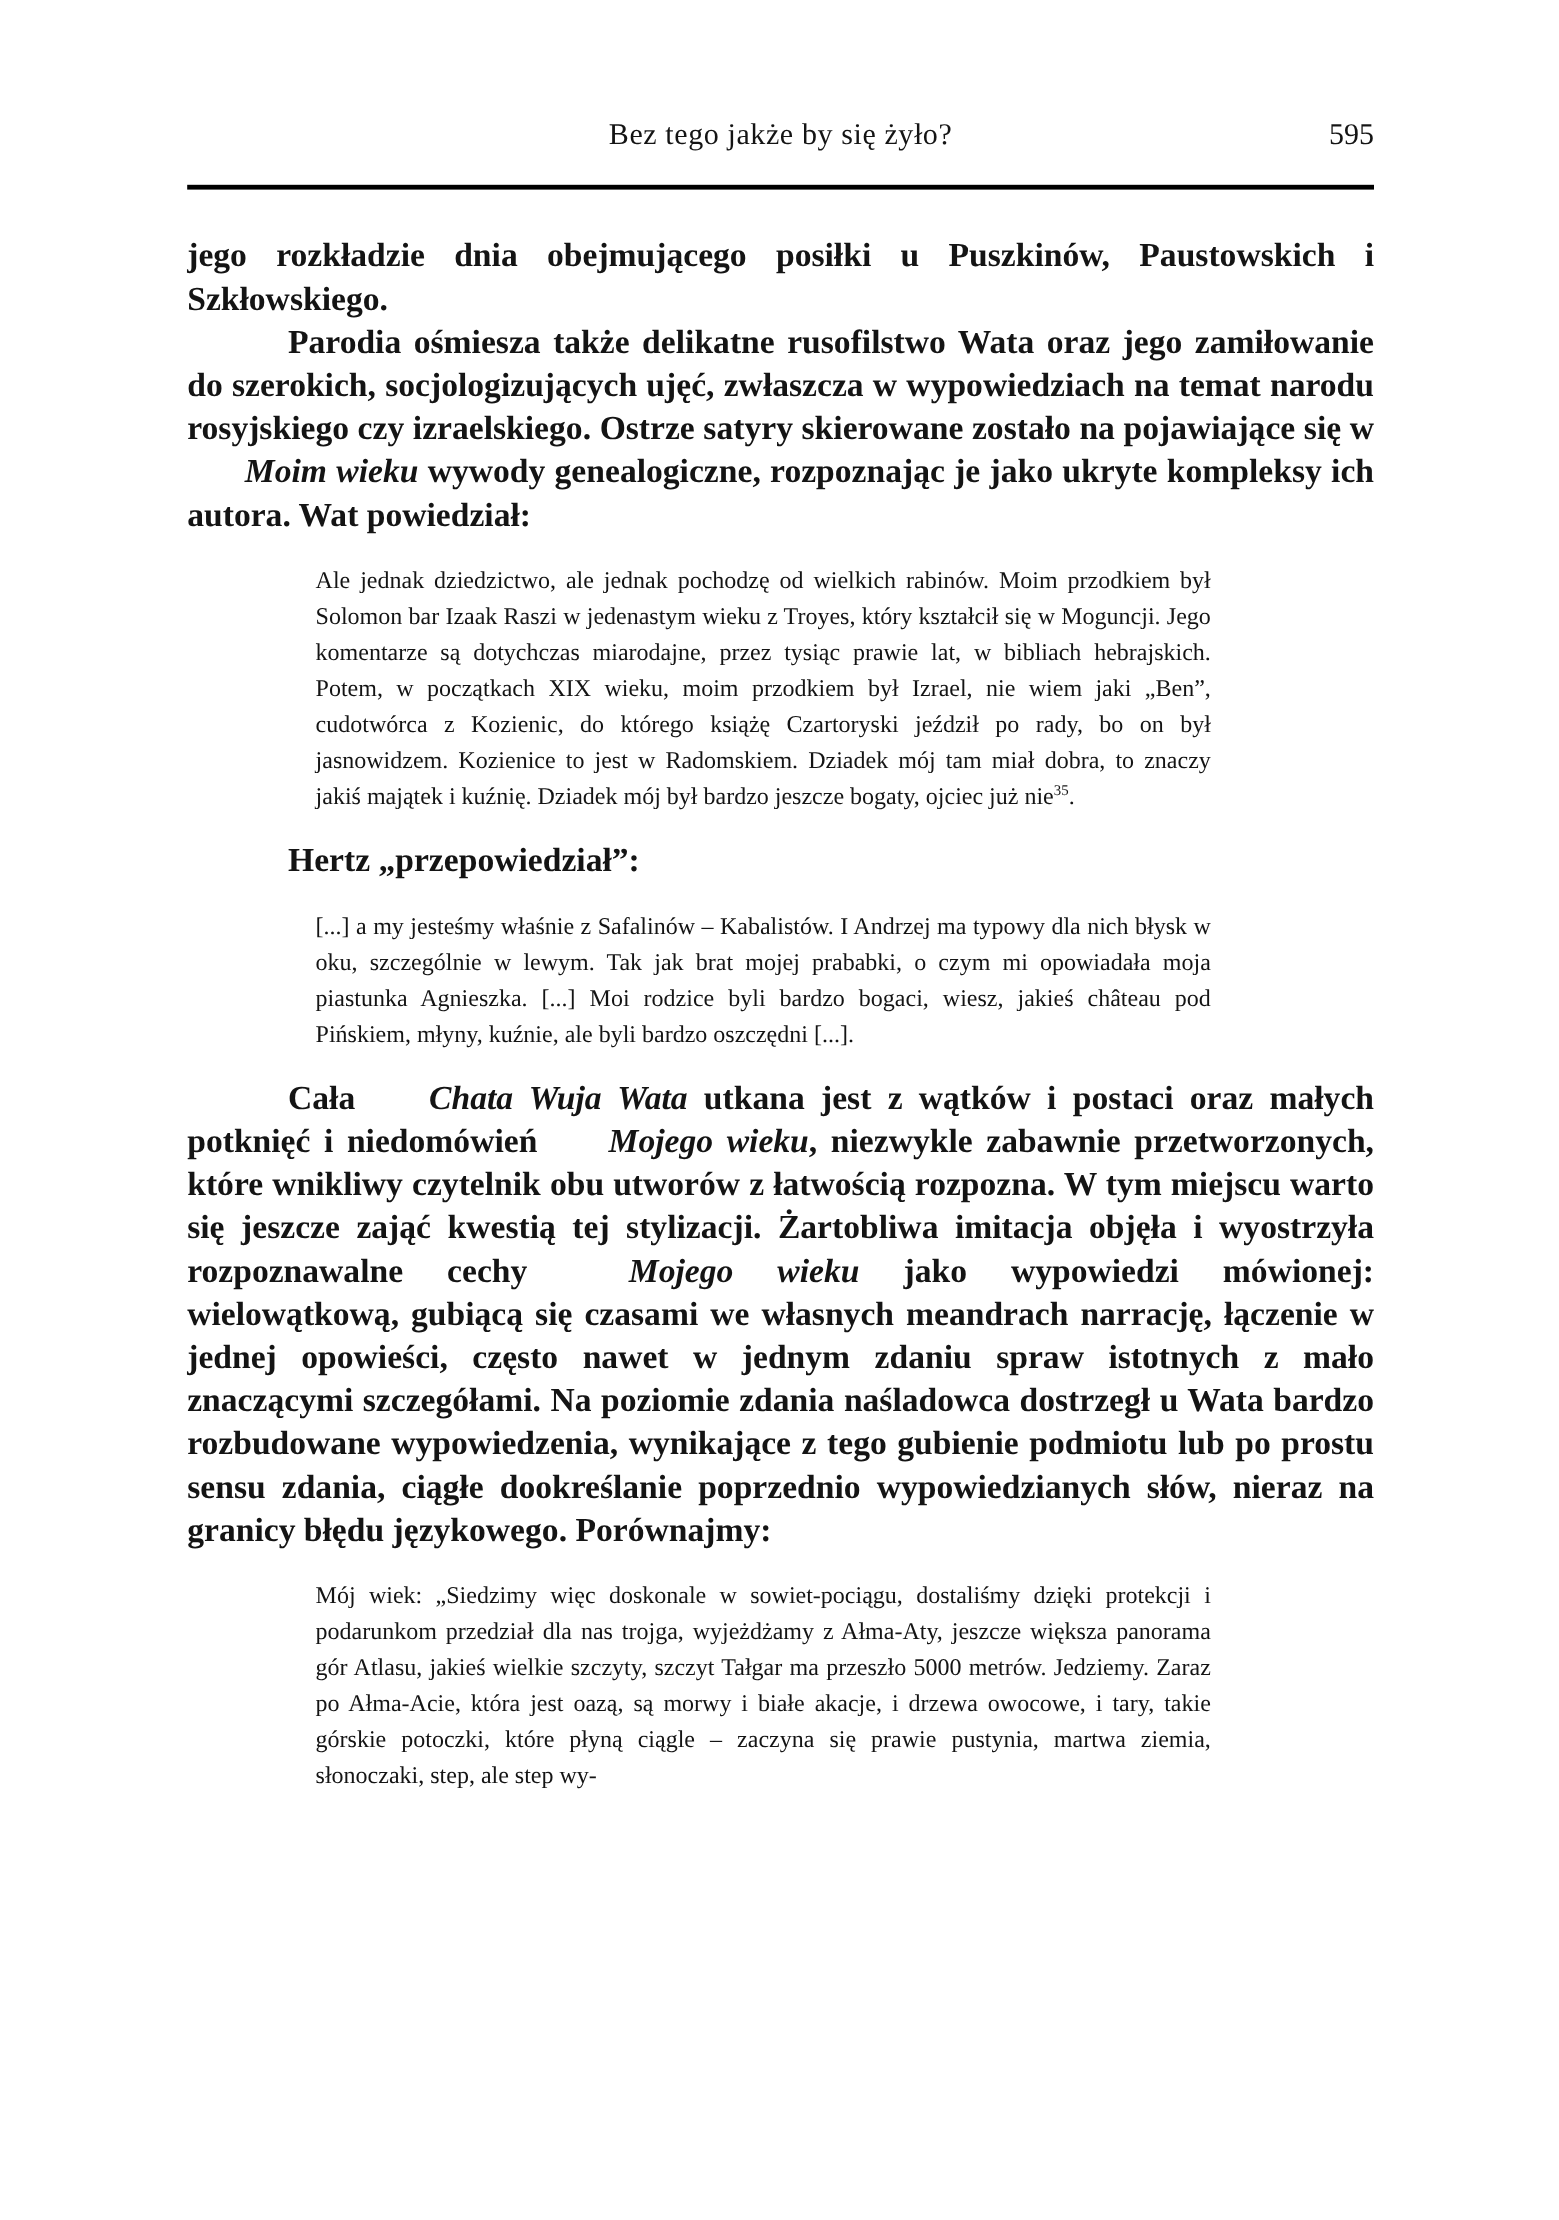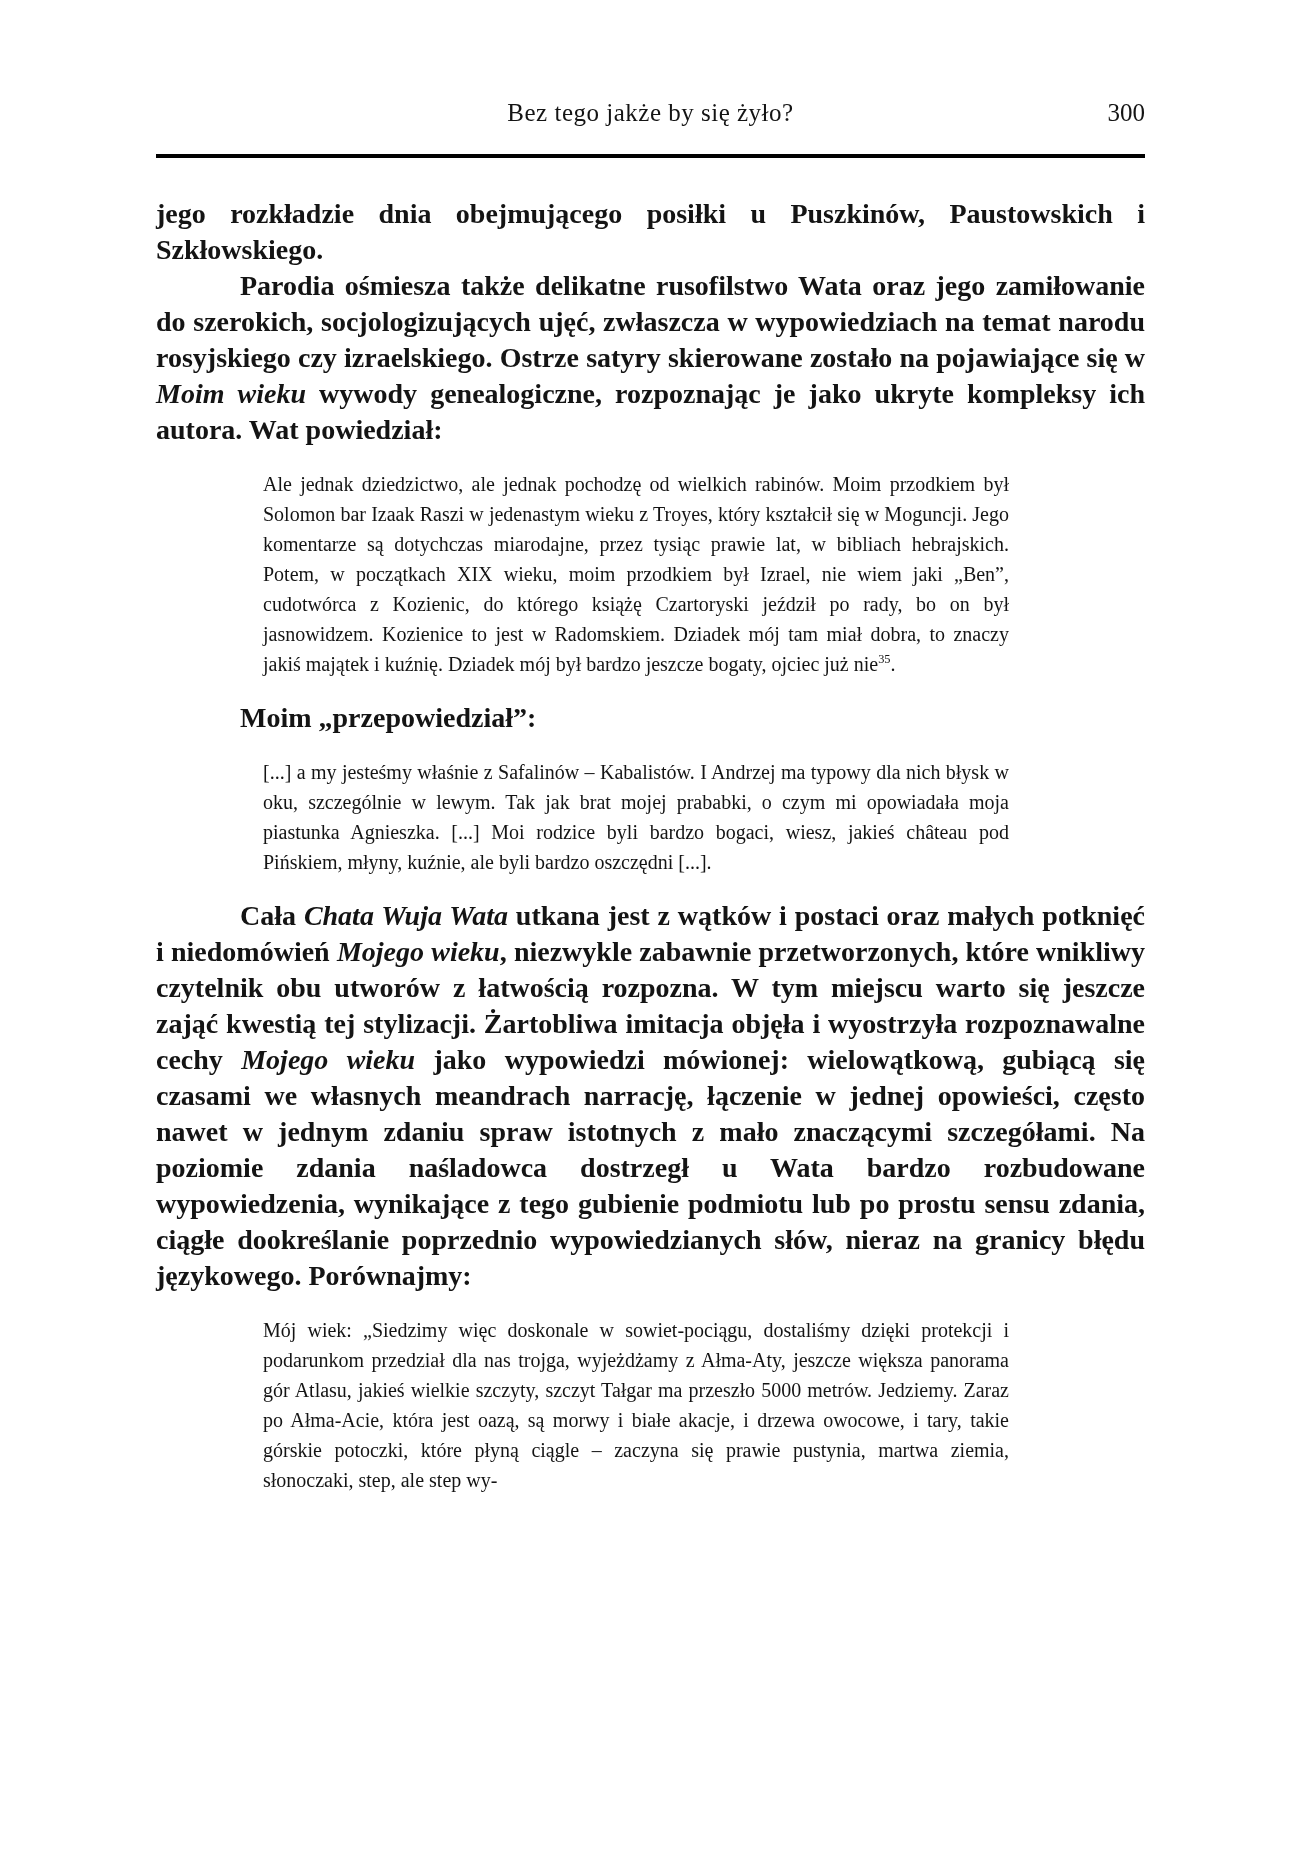--- a/index.html
+++ b/index.html
@@ -57,21 +57,21 @@
   }
   .para.indent {
     text-indent: 84px;
   }
   .quote {
     font-size: 20px;
     line-height: 30px;
     text-align: justify;
     margin: 21px 136px 21px 107px;
   }
-  .it { font-style: italic; }
+  .it { font-style: italic; margin-left: 48px; }
   sup {
     font-size: 0.62em;
     line-height: 0;
     vertical-align: super;
   }
   .footnote-block {
     position: absolute;
     left: 156px;
     top: 1604px;
     width: 989px;
@@ -91,29 +91,29 @@
   }
 </style>
 </head>
 <body>
 
 <div class="page">
   <div class="content">
 
     <div class="running-header">
       <div class="running-title">Bez tego jakże by się żyło?</div>
-      <div class="page-number">300</div>
+      <div class="page-number">595</div>
     </div>
 
     <hr class="head-rule">
 
     <div class="text-body">
       <p class="para"><span>jego rozkładzie dnia obejmującego posiłki u Puszkinów, Paustowskich i Szkłowskiego.</span></p>
       <p class="para indent"><span>Parodia ośmiesza także delikatne rusofilstwo Wata oraz jego zamiłowanie do szerokich, socjologizujących ujęć, zwłaszcza w wypowiedziach na temat narodu rosyjskiego czy izraelskiego. Ostrze satyry skierowane zostało na pojawiające się w </span><span class="it">Moim wieku</span><span> wywody genealogiczne, rozpoznając je jako ukryte kompleksy ich autora. Wat powiedział:</span></p>
       <div class="quote"><span>Ale jednak dziedzictwo, ale jednak pochodzę od wielkich rabinów. Moim przodkiem był Solomon bar Izaak Raszi w jedenastym wieku z Troyes, który kształcił się w Moguncji. Jego komentarze są dotychczas miarodajne, przez tysiąc prawie lat, w bibliach hebrajskich. Potem, w początkach XIX wieku, moim przodkiem był Izrael, nie wiem jaki „Ben”, cudotwórca z Kozienic, do którego książę Czartoryski jeździł po rady, bo on był jasnowidzem. Kozienice to jest w Radomskiem. Dziadek mój tam miał dobra, to znaczy jakiś majątek i kuźnię. Dziadek mój był bardzo jeszcze bogaty, ojciec już nie</span><sup>35</sup><span>.</span></div>
-      <p class="para indent"><span>Moim „przepowiedział”:</span></p>
+      <p class="para indent"><span>Hertz „przepowiedział”:</span></p>
       <div class="quote"><span>[...] a my jesteśmy właśnie z Safalinów – Kabalistów. I Andrzej ma typowy dla nich błysk w oku, szczególnie w lewym. Tak jak brat mojej prababki, o czym mi opowiadała moja piastunka Agnieszka. [...] Moi rodzice byli bardzo bogaci, wiesz, jakieś château pod Pińskiem, młyny, kuźnie, ale byli bardzo oszczędni [...].</span></div>
       <p class="para indent"><span>Cała </span><span class="it">Chata Wuja Wata</span><span> utkana jest z wątków i postaci oraz małych potknięć i niedomówień </span><span class="it">Mojego wieku</span><span>, niezwykle zabawnie przetworzonych, które wnikliwy czytelnik obu utworów z łatwością rozpozna. W tym miejscu warto się jeszcze zająć kwestią tej stylizacji. Żartobliwa imitacja objęła i wyostrzyła rozpoznawalne cechy </span><span class="it">Mojego wieku</span><span> jako wypowiedzi mówionej: wielowątkową, gubiącą się czasami we własnych meandrach narrację, łączenie w jednej opowieści, często nawet w jednym zdaniu spraw istotnych z mało znaczącymi szczegółami. Na poziomie zdania naśladowca dostrzegł u Wata bardzo rozbudowane wypowiedzenia, wynikające z tego gubienie podmiotu lub po prostu sensu zdania, ciągłe dookreślanie poprzednio wypowiedzianych słów, nieraz na granicy błędu językowego. Porównajmy:</span></p>
       <div class="quote"><span>Mój wiek: „Siedzimy więc doskonale w sowiet-pociągu, dostaliśmy dzięki protekcji i podarunkom przedział dla nas trojga, wyjeżdżamy z Ałma-Aty, jeszcze większa panorama gór Atlasu, jakieś wielkie szczyty, szczyt Tałgar ma przeszło 5000 metrów. Jedziemy. Zaraz po Ałma-Acie, która jest oazą, są morwy i białe akacje, i drzewa owocowe, i tary, takie górskie potoczki, które płyną ciągle – zaczyna się prawie pustynia, martwa ziemia, słonoczaki, step, ale step wy-</span></div>
     </div>
   </div>
 
 </div>
 
 </body></html>

